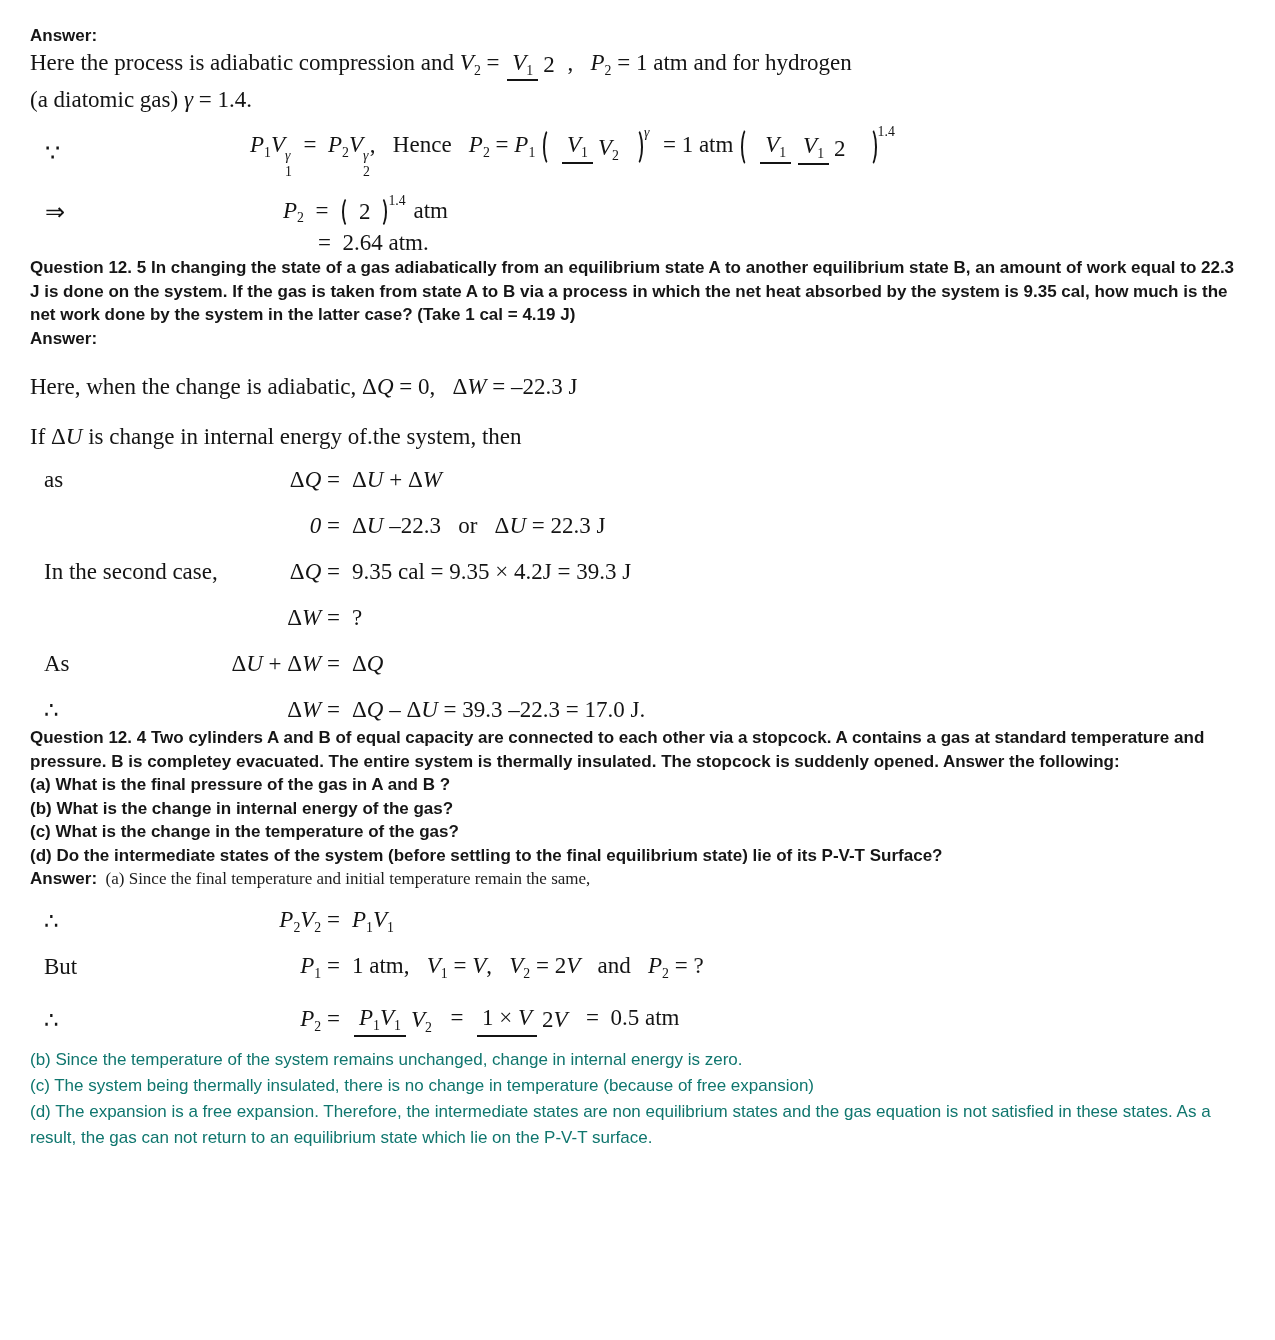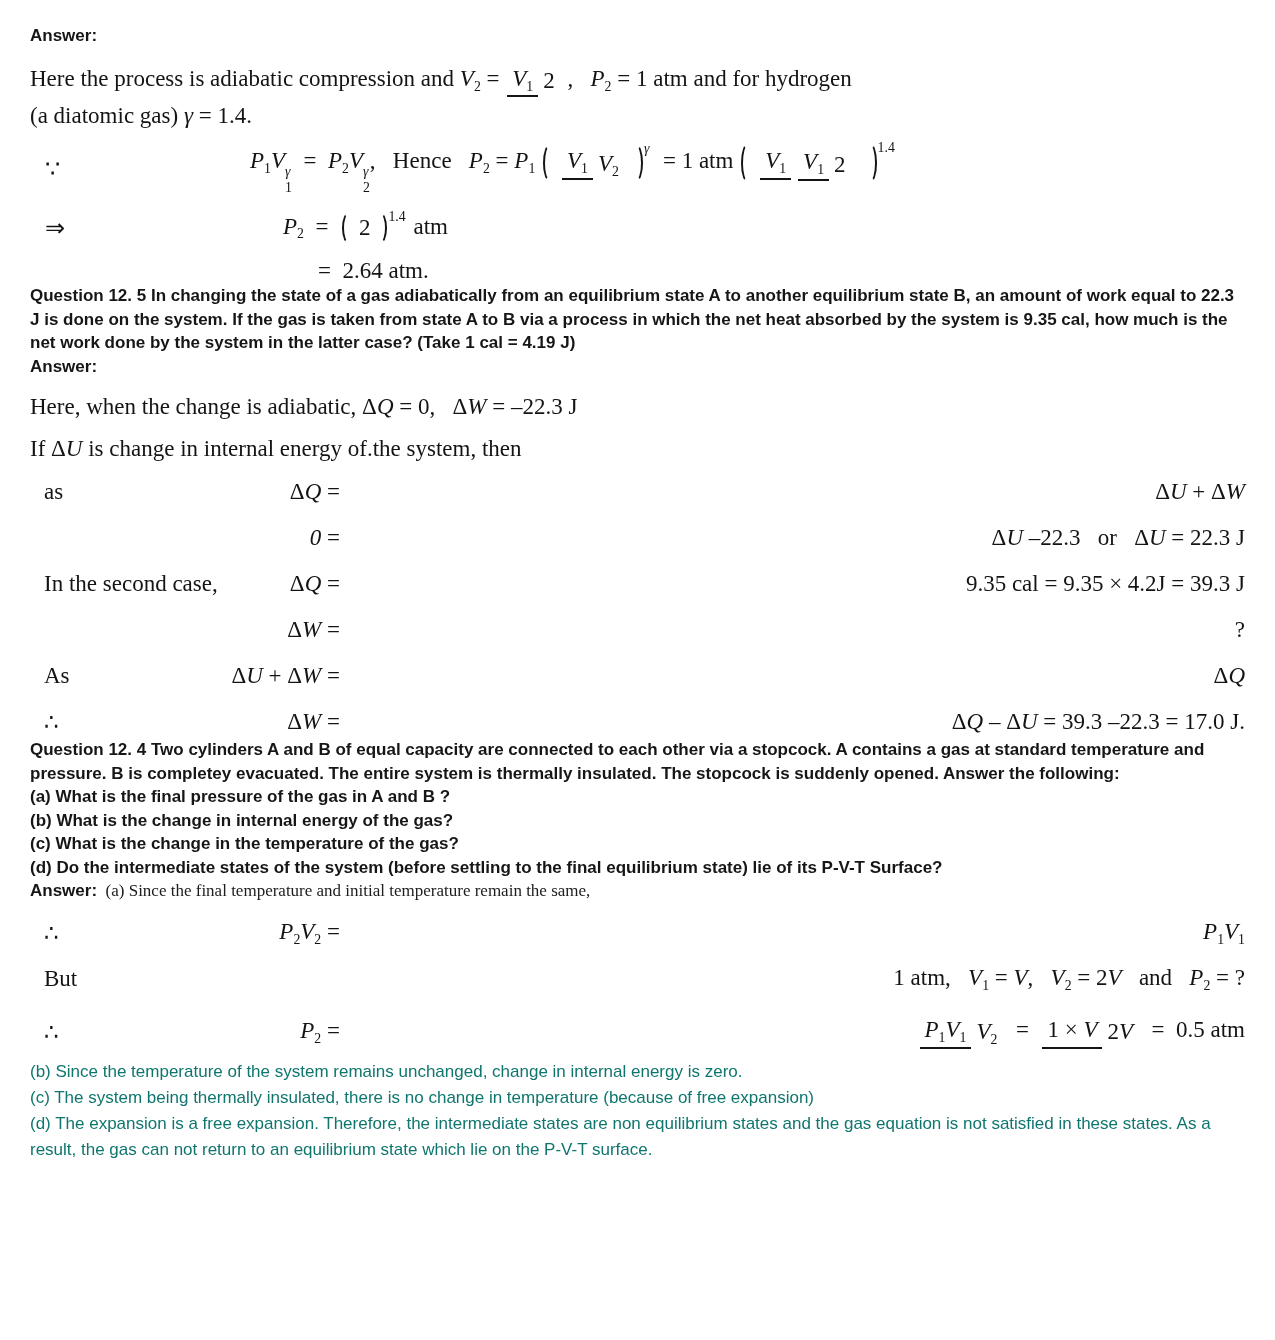--- a/index.html
+++ b/index.html
@@ -39,32 +39,32 @@
   .gsup{align-self:flex-start;font-size:60%;line-height:1;margin:-2px 0 0 1px;}
   .gsup.it{font-style:italic;}
 
   
   .eqblock{position:relative;margin-top:16px;}
   .eqblock .sym{position:absolute;left:15px;top:50%;transform:translateY(-50%);
         font-family:"Liberation Serif",serif;font-size:24px;color:#141414;}
   .eqblock .body{display:inline-block;}
   .b-main{padding-left:220px;margin-top:14px;}
   .b-c1{padding-left:253px;margin-top:16px;}
-  .b-c2{padding-left:288px;margin-top:14px;}
+  .b-c2{padding-left:288px;margin-top:2px;}
 
   .erow{position:relative;padding-left:322px;margin-top:14px;min-height:32px;
-        display:flex;align-items:center;justify-content:flex-end;}
+        display:flex;align-items:center;}
   .elabel{position:absolute;left:14px;top:50%;transform:translateY(-50%);
           font-family:"Liberation Serif",serif;font-size:23px;color:#141414;
           white-space:pre;}
   .elhs{position:absolute;left:0;width:310px;top:50%;transform:translateY(-50%);
         text-align:right;}
-  .intro1{margin-top:16px;}
+  .intro1{margin-top:0;}
   .intro2{margin-top:6px;}
-  .eline{margin-top:16px;}
+  .eline{margin-top:24px;}
   .sp40{}
 </style>
 </head>
 <body>
 
 <div class="page">
 
   <div class="ans-label">Answer:</div>
 
   <div class="serif mrow intro1"><span class="mtext">Here the process is adiabatic compression and </span><span class="mvar">V</span><sub class="msub">2</sub><span class="mtext"> = </span><span class="frac"><span class="fnum"><span class="mvar">V</span><sub class="msub">1</sub></span><span class="fden"><span class="mtext">2</span></span></span><span class="mtext"> ,   </span><span class="mvar">P</span><sub class="msub">2</sub><span class="mtext"> = 1 atm and for hydrogen</span></div>
@@ -129,20 +129,21 @@
     <span class="ans-label">Answer:</span><span class="sans-reg" style="white-space:pre-wrap;">  (a) Since the final temperature and initial temperature remain the same,</span>
   </div>
 
   <div class="erow">
     <span class="elabel">∴</span>
     <span class="elhs serif mrow"><span class="mvar">P</span><sub class="msub">2</sub><span class="mvar">V</span><sub class="msub">2</sub><span class="mtext"> =</span></span>
     <span class="serif mrow"><span class="mvar">P</span><sub class="msub">1</sub><span class="mvar">V</span><sub class="msub">1</sub></span>
   </div>
   <div class="erow">
     <span class="elabel">But</span>
+    <span class="elhs serif mrow"><span class="mvar">P</span><sub class="msub">1</sub><span class="mtext"> =</span></span>
     <span class="serif mrow"><span class="mtext">1 atm,   </span><span class="mvar">V</span><sub class="msub">1</sub><span class="mtext"> = </span><span class="mvar">V</span><span class="mtext">,   </span><span class="mvar">V</span><sub class="msub">2</sub><span class="mtext"> = 2</span><span class="mvar">V</span><span class="mtext">   and   </span><span class="mvar">P</span><sub class="msub">2</sub><span class="mtext"> = ?</span></span>
   </div>
   <div class="erow" style="margin-top:20px;">
     <span class="elabel">∴</span>
     <span class="elhs serif mrow"><span class="mvar">P</span><sub class="msub">2</sub><span class="mtext"> =</span></span>
     <span class="serif mrow"><span class="frac"><span class="fnum"><span class="mvar">P</span><sub class="msub">1</sub><span class="mvar">V</span><sub class="msub">1</sub></span><span class="fden"><span class="mvar">V</span><sub class="msub">2</sub></span></span><span class="mtext">  =  </span><span class="frac"><span class="fnum"><span class="mtext">1 × </span><span class="mvar">V</span></span><span class="fden"><span class="mtext">2</span><span class="mvar">V</span></span></span><span class="mtext">  =  0.5 atm</span></span>
   </div>
 
   <div class="note" style="margin-top:10px;">(b) Since the temperature of the system remains unchanged, change in internal energy is zero.</div>
   <div class="note">(c) The system being thermally insulated, there is no change in temperature (because of free expansion)</div>

